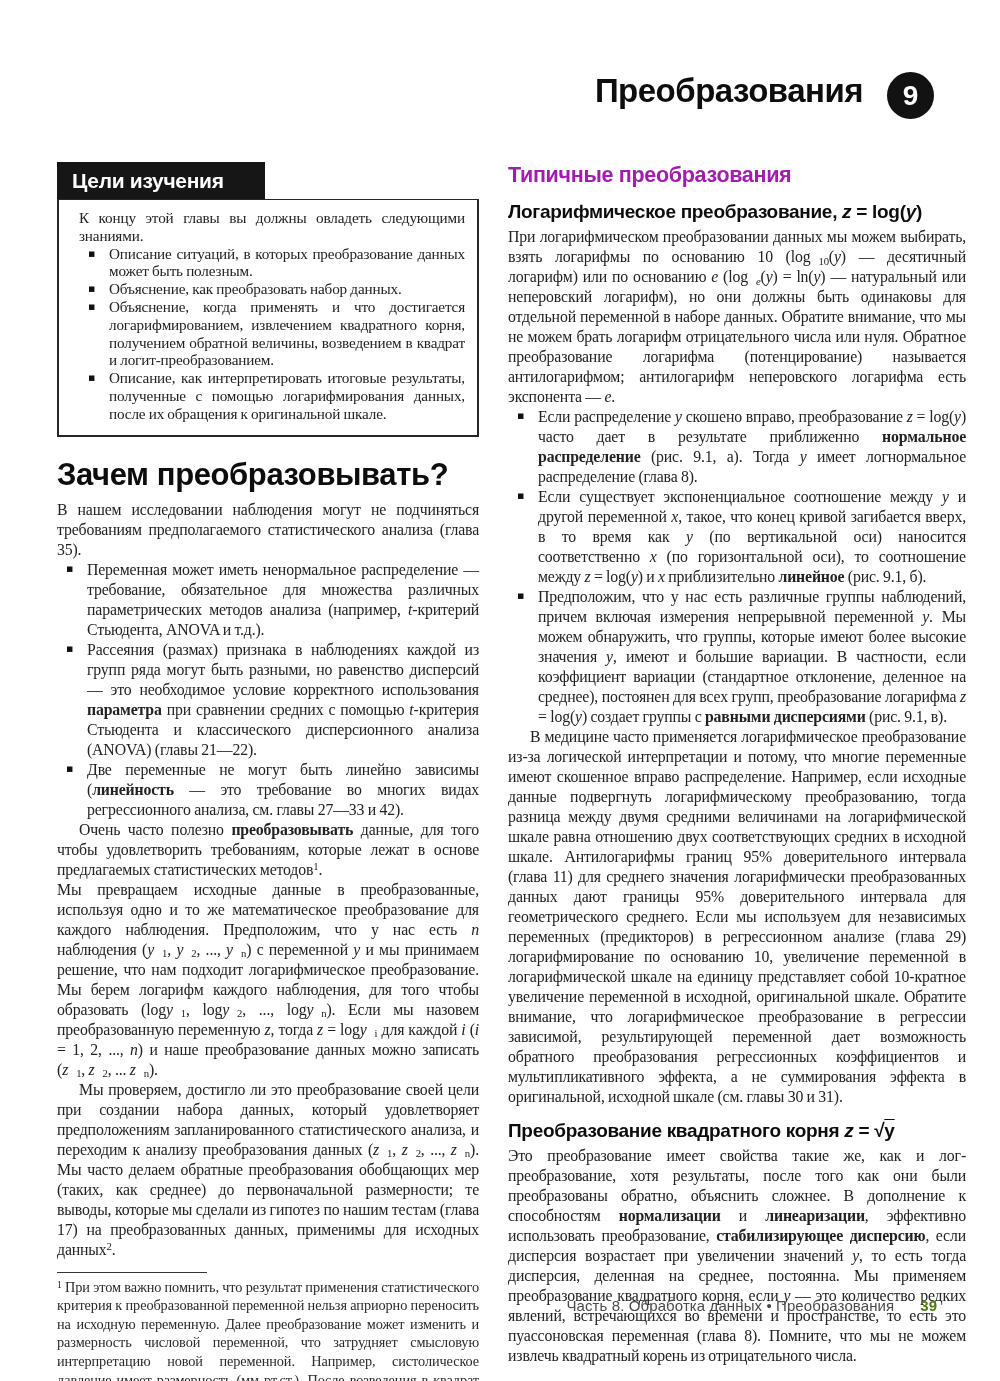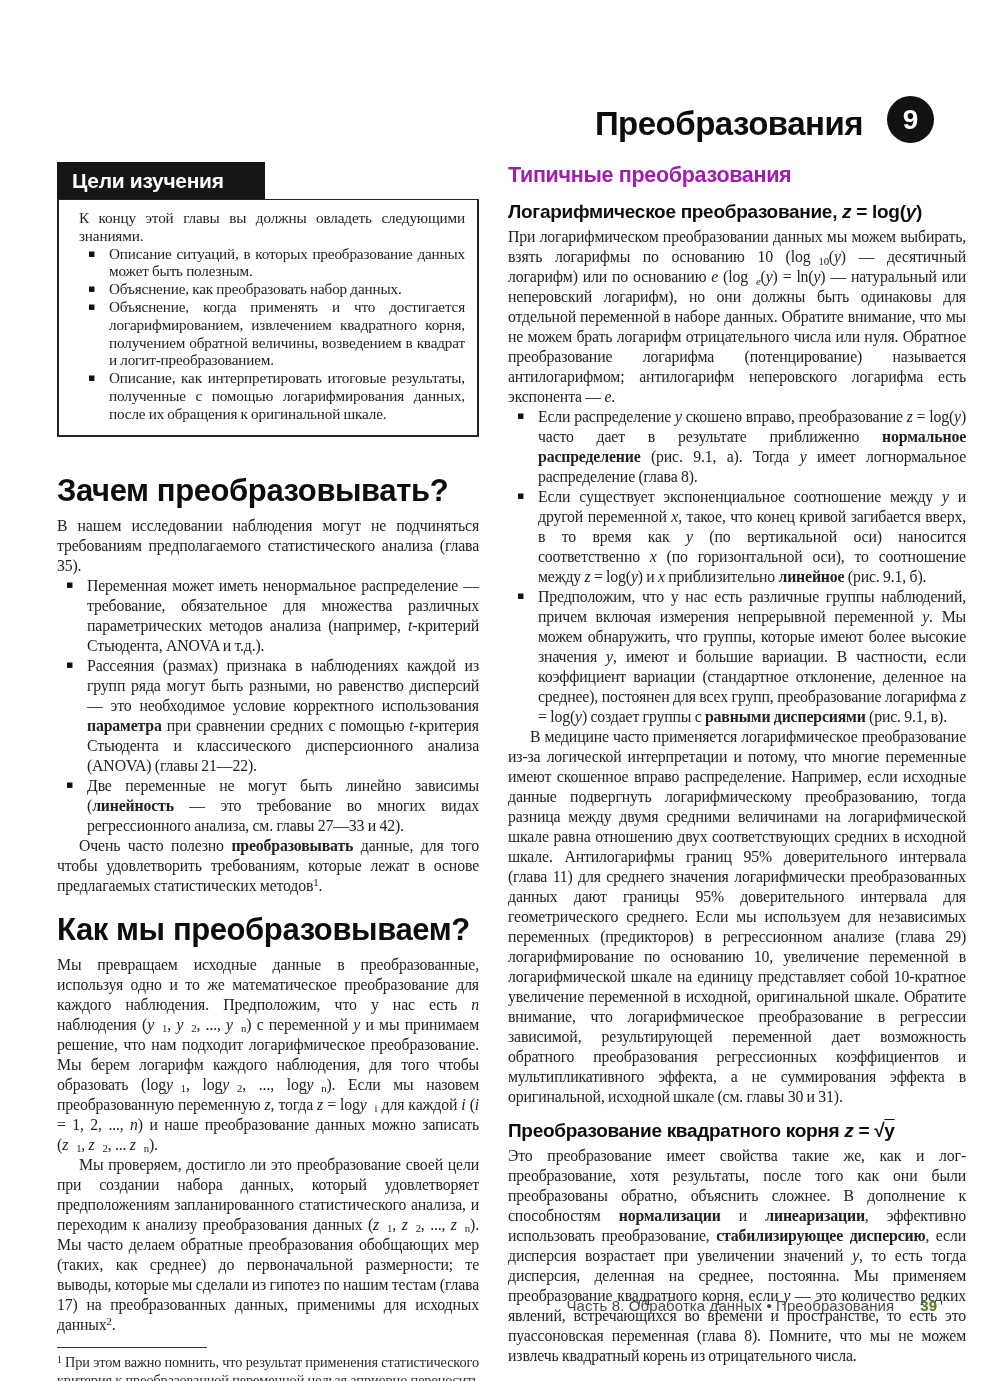--- a/index.html
+++ b/index.html
@@ -3,21 +3,21 @@
 <meta charset="utf-8">
 <style>
   html,body{margin:0;padding:0;}
   body{
     width:1000px;height:1381px;position:relative;background:#ffffff;
     font-family:"Liberation Serif",serif;color:#222;overflow:hidden;
   }
   .page{position:absolute;inset:0;}
 
   
-  .chapter-header{position:absolute;top:96px;right:66px;display:flex;align-items:flex-end;gap:24px;}
+  .chapter-header{position:absolute;top:72px;right:66px;display:flex;align-items:flex-start;gap:24px;}
   .chapter-title{
     font-family:"Liberation Sans",sans-serif;font-weight:bold;font-size:33px;
     letter-spacing:-0.5px;color:#0d0d0d;
   }
   .chapter-badge{
     width:47px;height:47px;border-radius:50%;background:#121212;color:#fff;
     display:flex;align-items:center;justify-content:center;
     font-family:"Liberation Sans",sans-serif;font-weight:bold;font-size:28px;
   }
 
@@ -29,21 +29,21 @@
   .bodytext{
     font-size:15.8px;line-height:20px;text-align:justify;margin:0;
     letter-spacing:-0.15px;word-spacing:-0.4px;color:#222;
   }
   .indent{text-indent:22px;}
   sup{font-size:68%;vertical-align:0.45em;line-height:0;}
   sub{font-size:68%;vertical-align:-0.25em;line-height:0;padding-left:8px;}
   .ov{text-decoration:overline;}
 
   
-  .objectives{margin-bottom:36px;}
+  .objectives{margin-bottom:20px;}
   .obj-header{
     background:#161616;color:#ffffff;width:208px;height:37px;line-height:37px;
     padding-left:15px;box-sizing:border-box;
     font-family:"Liberation Sans",sans-serif;font-weight:bold;font-size:21px;letter-spacing:-0.3px;
   }
   .obj-body{
     border:2px solid #262626;border-top-width:1px;padding:9px 12px 12px 20px;
   }
   .obj-body .bodytext{font-size:15.2px;line-height:17.8px;}
 
@@ -130,21 +130,20 @@
     <div class="li bodytext">
       <span class="marker">▪</span>
       <span>Рассеяния (размах) признака в наблюдениях каждой из групп ряда могут быть разными, но равенство дисперсий — это необходимое условие корректного использования <b>параметра</b> при сравнении средних с помощью <i>t</i>-критерия Стьюдента и классического дисперсионного анализа (ANOVA) (главы 21—22).</span>
     </div>
     <div class="li bodytext">
       <span class="marker">▪</span>
       <span>Две переменные не могут быть линейно зависимы (<b>линейность</b> — это требование во многих видах регрессионного анализа, см. главы 27—33 и 42).</span>
     </div>
     <p class="bodytext indent">Очень часто полезно <b>преобразовывать</b> данные, для того чтобы удовлетворить требованиям, которые лежат в основе предлагаемых статистических методов<sup>1</sup>.</p>
 
-    <h2 class="lhead">Как мы преобразовываем?</h2>
     <p class="bodytext">Мы превращаем исходные данные в преобразованные, используя одно и то же математическое преобразование для каждого наблюдения. Предположим, что у нас есть <i>n</i> наблюдения (<i>y</i><sub>1</sub>, <i>y</i><sub>2</sub>, ..., <i>y</i><sub>n</sub>) с переменной <i>y</i> и мы принимаем решение, что нам подходит логарифмическое преобразование. Мы берем логарифм каждого наблюдения, для того чтобы образовать (log<i>y</i><sub>1</sub>, log<i>y</i><sub>2</sub>, ..., log<i>y</i><sub>n</sub>). Если мы назовем преобразованную переменную <i>z</i>, тогда <i>z</i> = log<i>y</i><sub>i</sub> для каждой <i>i</i> (<i>i</i> = 1, 2, ..., <i>n</i>) и наше преобразование данных можно записать (<i>z</i><sub>1</sub>, <i>z</i><sub>2</sub>, ... <i>z</i><sub>n</sub>).</p>
     <p class="bodytext indent">Мы проверяем, достигло ли это преобразование своей цели при создании набора данных, который удовлетворяет предположениям запланированного статистического анализа, и переходим к анализу преобразования данных (<i>z</i><sub>1</sub>, <i>z</i><sub>2</sub>, ..., <i>z</i><sub>n</sub>). Мы часто делаем обратные преобразования обобщающих мер (таких, как среднее) до первоначальной размерности; те выводы, которые мы сделали из гипотез по нашим тестам (глава 17) на преобразованных данных, применимы для исходных данных<sup>2</sup>.</p>
 
     <div class="footnotes">
       <div class="fn-rule"></div>
       <p class="fn"><sup>1</sup> При этом важно помнить, что результат применения статистического критерия к преобразованной переменной нельзя априорно переносить на исходную переменную. Далее преобразование может изменить и размерность числовой переменной, что затрудняет смысловую интерпретацию новой переменной. Например, систолическое давление имеет размерность (мм рт.ст.). После возведения в квадрат этой переменной размерность станет (мм рт.ст.). Каков физический смысл это новой переменной? — </p>
 
     </div>
   </div>
 

